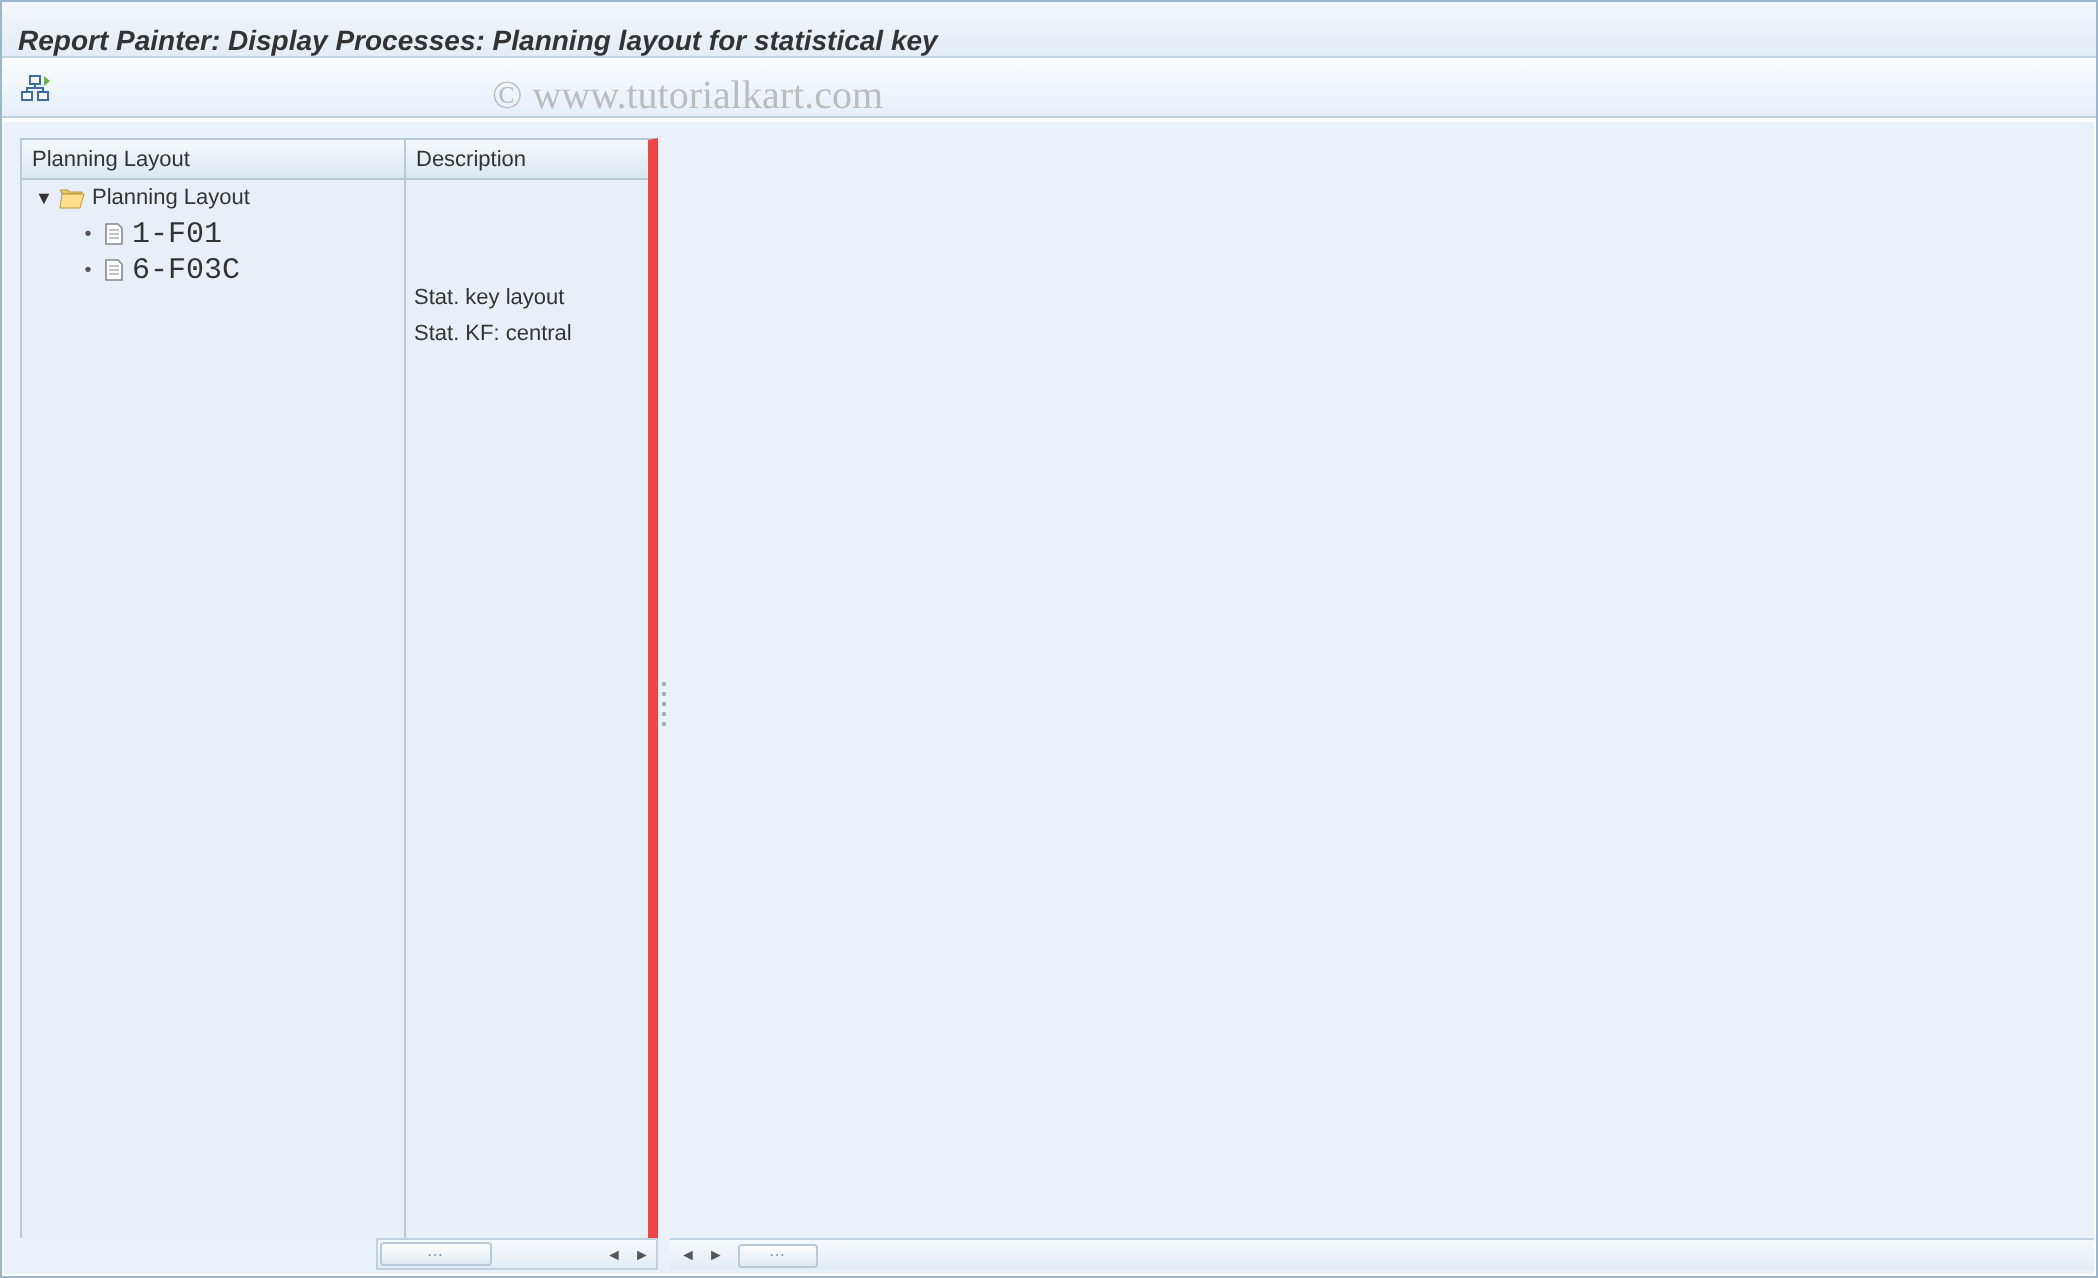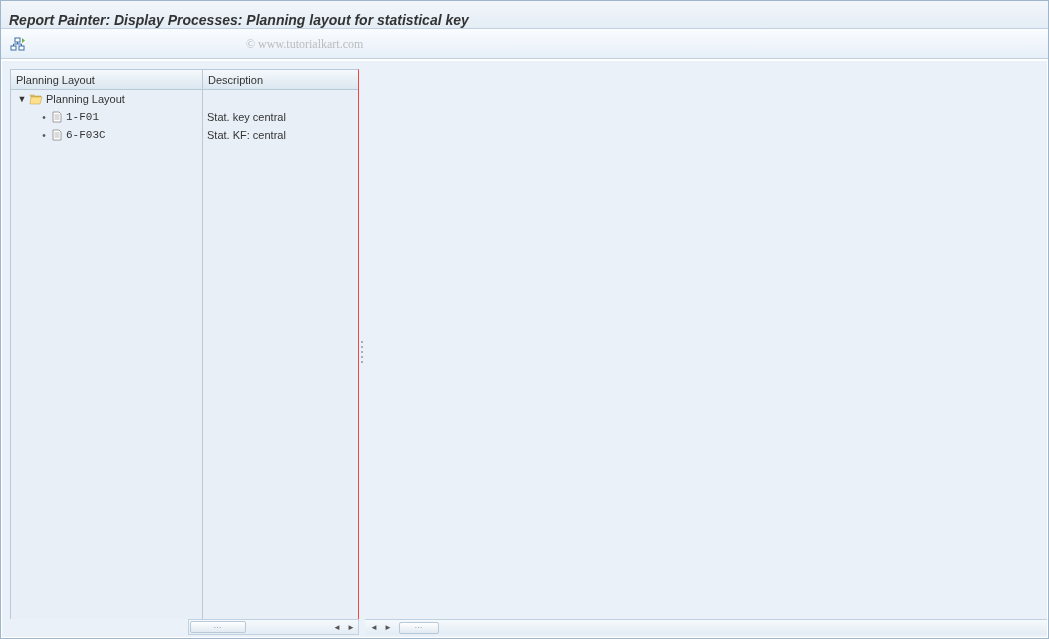--- a/index.html
+++ b/index.html
@@ -52,39 +52,40 @@
       position: absolute;
       top: 60px;
       left: 1px;
       right: 1px;
       bottom: 1px;
       background: #eaf1f8;
       display: flex;
       padding: 8px 0 2px 8px;
     }
     .left-panel {
-      width: 349px;
+      width: 319px;
       display: flex;
       flex-direction: column;
       background: #e8eff7;
       justify-content: center;
     }
     .tree-container {
       flex: 1;
       display: flex;
       overflow: hidden;
     }
     .col {
       display: flex;
       flex-direction: column;
       border-top: 1px solid #b8c9da;
       border-left: 1px solid #b8c9da;
     }
     .col-right {
-      border-right: 1px solid #ef4444;
+      border-right: 5px solid #ef4444;
+      gap: 32px;
     }
     .col-header {
       height: 20px;
       background: linear-gradient(#f5f9fc, #dce7f0);
       border-bottom: 1px solid #b8c9da;
       padding: 0 5px;
       font-size: 11px;
       color: #333;
       display: flex;
       align-items: center;
@@ -131,21 +132,21 @@
     .bullet {
       width: 6px;
       height: 6px;
       font-size: 10px;
       color: #555;
       margin-right: 4px;
       display: inline-flex;
       align-items: center;
       justify-content: center;
     }
-    .mono { font-family: 'Courier New', monospace; font-size: 11px; }
+    .mono { font-family: 'Courier New', monospace; font-size: 15px; }
     .h-scroll-area {
       height: 16px;
       background: linear-gradient(#f5f9fc, #e3ecf4);
       border: 1px solid #c2d1df;
       display: flex;
       align-items: center;
       position: relative;
       margin-top: 0;
     }
     .h-scroll-thumb {
@@ -212,21 +213,21 @@
       background: linear-gradient(#f5f9fc, #e3ecf4);
       border-top: 1px solid #c2d1df;
       display: flex;
       align-items: center;
       padding: 0 2px;
     }
     .watermark {
       position: absolute;
       top: 36px;
       left: 245px;
-      font-size: 12px;
+      font-size: 20px;
       color: rgba(170, 170, 170, 0.75);
       font-family: Georgia, serif;
       pointer-events: none;
       z-index: 100;
     }
     .left-bottom {
       display: flex;
     }
     .left-bottom .spacer {
       width: 178px;
@@ -292,21 +293,21 @@
             </div>
           </div>
         </div>
         <div class="col col2 col-right">
           <div class="col-header">Description</div>
           <div class="col-body">
             <div class="row">
                 <span></span>
               </div>
             <div class="row">
-                <span>Stat. key central</span>
+                <span>Stat. key layout</span>
               </div>
             <div class="row">
                 <span>Stat. KF: central</span>
               </div>
           </div>
         </div>
       </div>
       <div class="left-bottom">
         <div class="spacer"></div>
         <div class="h-scroll-area">

